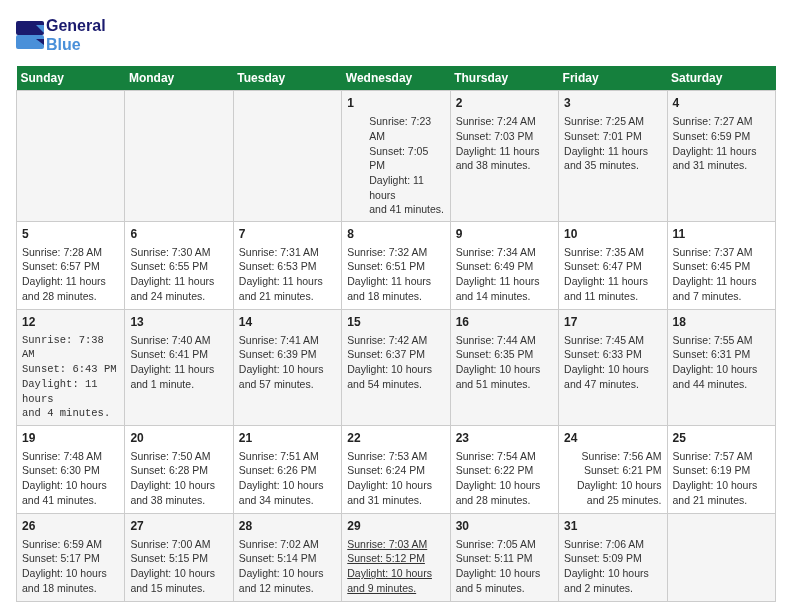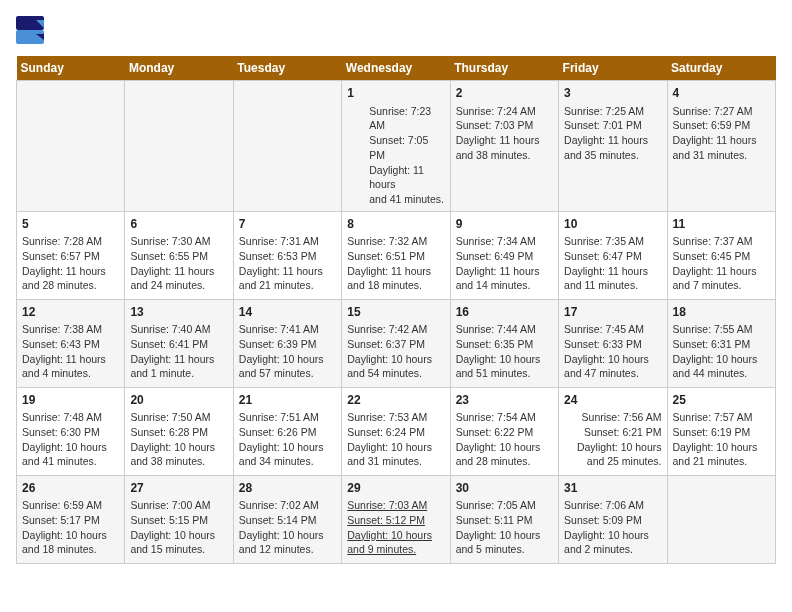--- a/index.html
+++ b/index.html
@@ -36,21 +36,21 @@
     .location {
       font-size: 14px;
       color: #333;
     }
     table {
       width: 100%;
       border-collapse: collapse;
       font-size: 11px;
     }
     thead th {
-      background-color: #a16207;
+      background-color: #15803d;
       color: #fff;
       padding: 5px 4px;
       text-align: left;
       font-size: 12px;
       font-weight: bold;
     }
     tbody tr {
       vertical-align: top;
     }
     tbody td {
@@ -85,20 +85,24 @@
 <body>
 
 <div class="header">
   <div class="logo">
     <svg class="logo-icon" viewBox="0 0 28 28">
       <rect x="0" y="0" width="28" height="14" fill="#1a1a6e" rx="2"></rect>
       <rect x="0" y="14" width="28" height="14" fill="#4a90d9" rx="2"></rect>
       <polygon points="20,4 28,4 28,12" fill="#4a90d9"></polygon>
       <polygon points="20,18 28,18 28,24" fill="#1a1a6e"></polygon>
     </svg>
+    <div>
+      <div style="font-size:16px;font-weight:bold;color:#1a1a6e;line-height:1.2;">General</div>
+      <div style="font-size:16px;font-weight:bold;color:#4a90d9;line-height:1.2;">Blue</div>
+    </div>
   </div>
   <div class="title-block">
   </div>
 </div>
 
 <table>
   <thead>
     <tr>
     <th>Sunday</th>
         <th>Monday</th>
@@ -190,21 +194,21 @@
           <span class="day-num">11</span>
           <div class="day-info" style="white-space: pre-line;">Sunrise: 7:37 AM
 Sunset: 6:45 PM
 Daylight: 11 hours
 and 7 minutes.</div>
         </td>
       </tr>
       <tr>
         <td>
           <span class="day-num">12</span>
-          <div class="day-info" style="white-space: pre-line;">Sunrise: 7:38 AM
+          <div class="day-info" style="white-space: pre-line; font-family: Liberation Mono, monospace;">Sunrise: 7:38 AM
 Sunset: 6:43 PM
 Daylight: 11 hours
 and 4 minutes.</div>
         </td>
         <td>
           <span class="day-num">13</span>
           <div class="day-info" style="white-space: pre-line;">Sunrise: 7:40 AM
 Sunset: 6:41 PM
 Daylight: 11 hours
 and 1 minute.</div>

